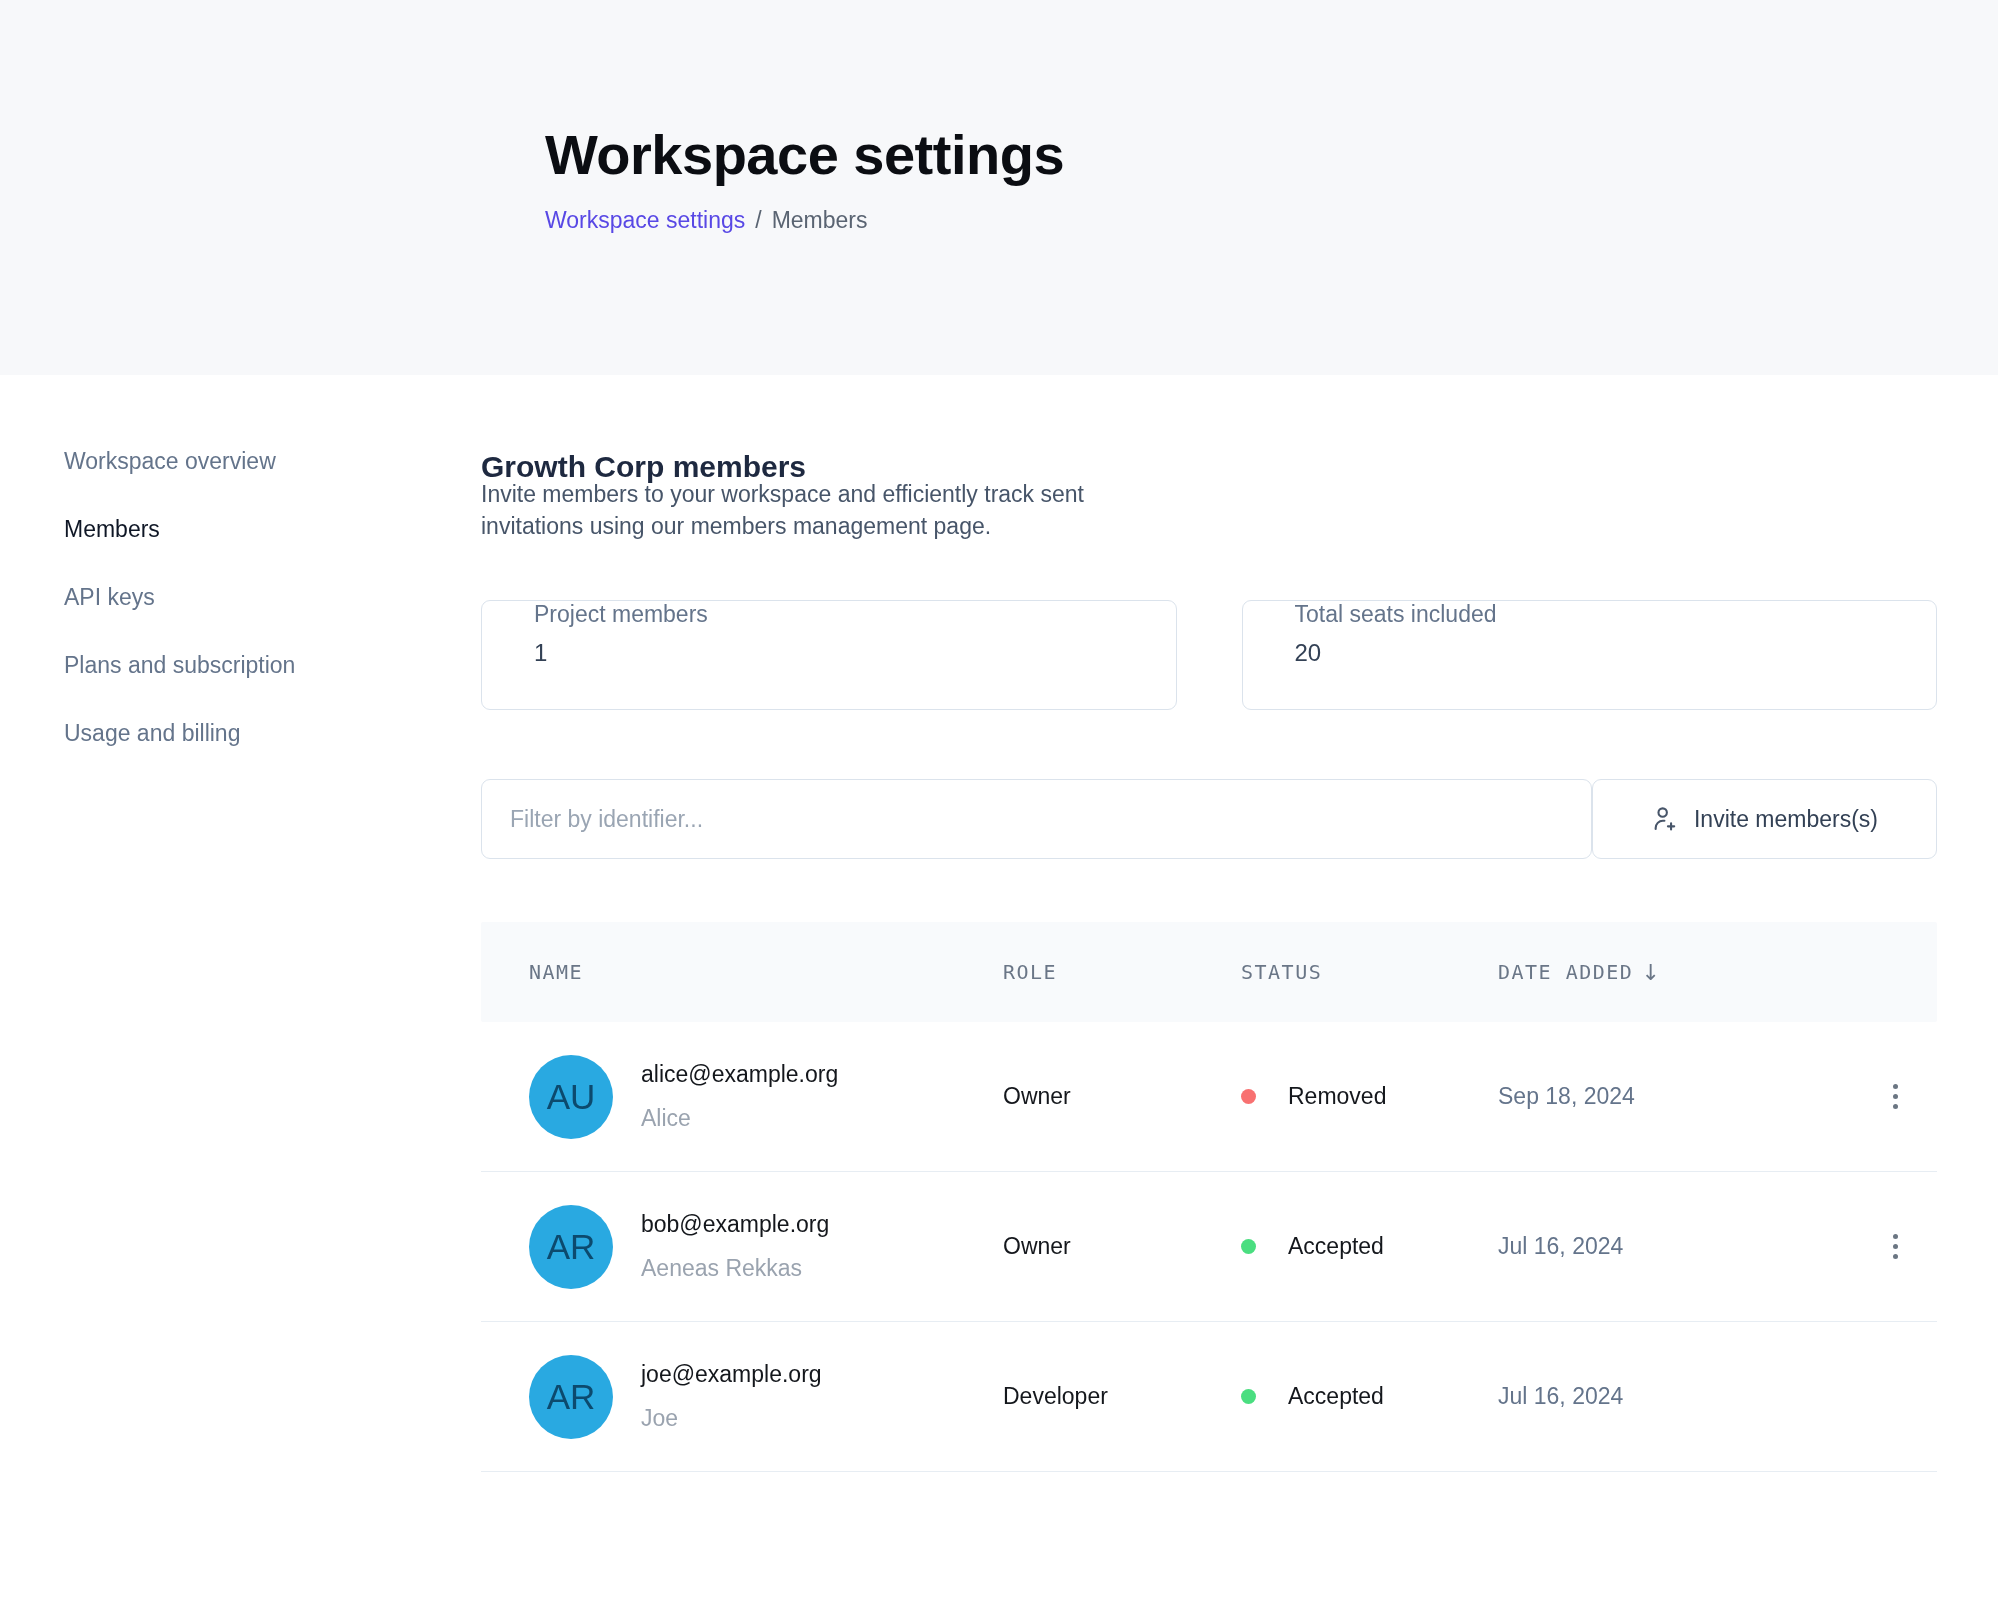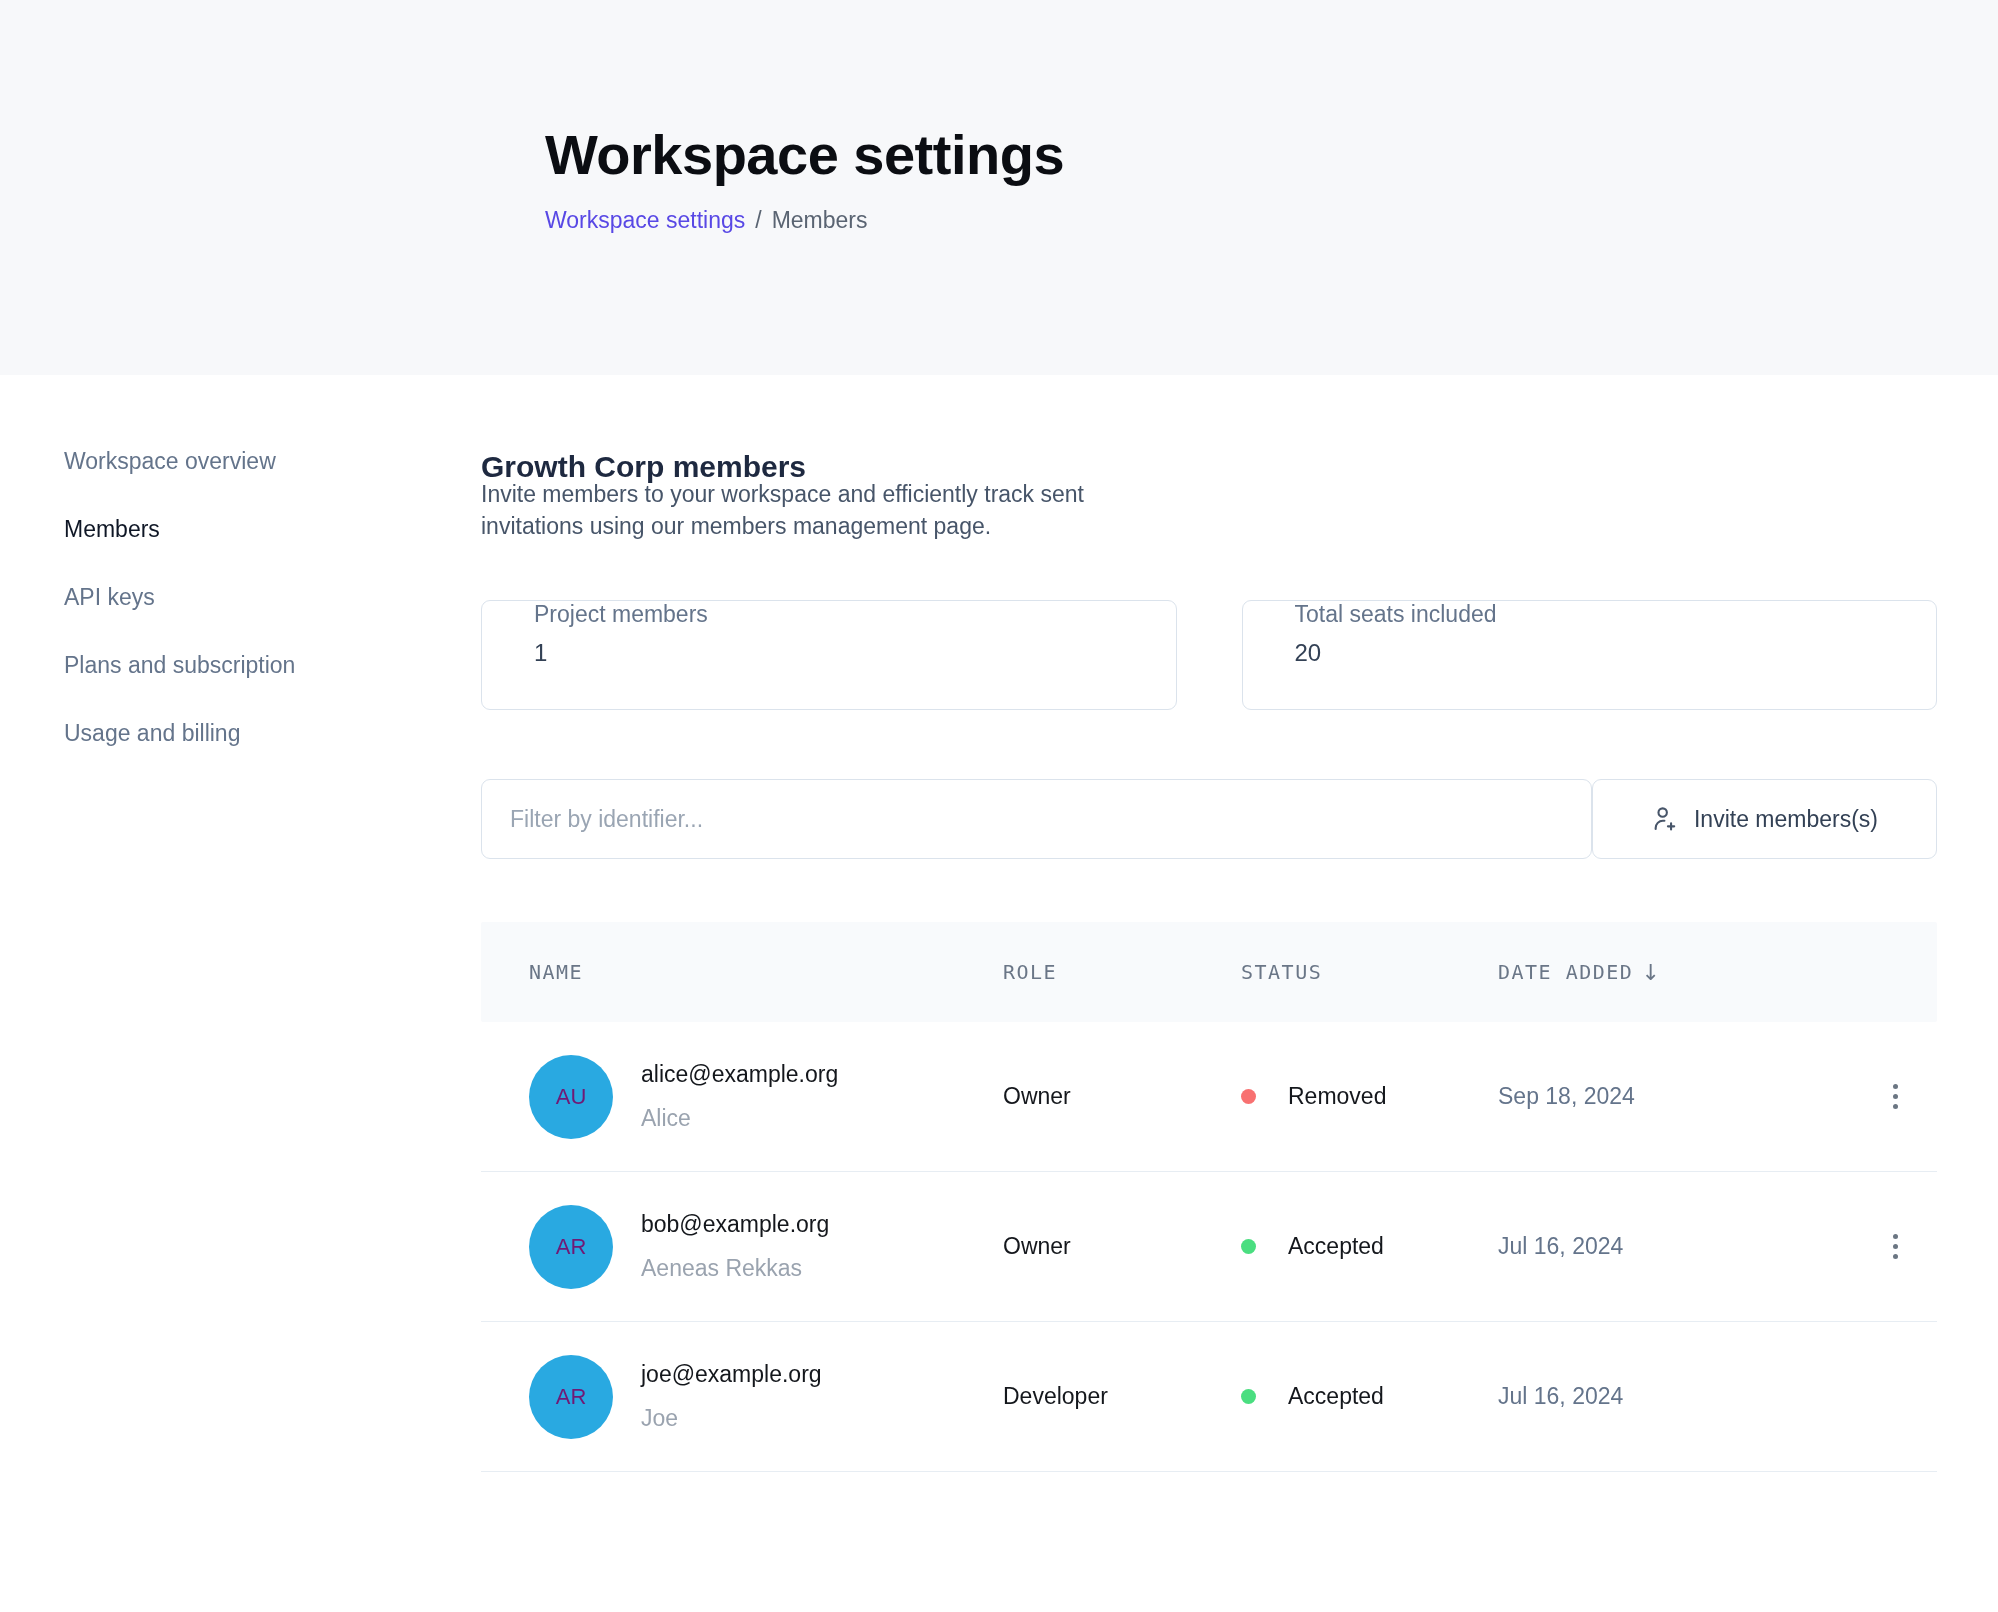--- a/index.html
+++ b/index.html
@@ -165,22 +165,22 @@
   .t-row {
     height: 150px;
     border-bottom: 1.5px solid #e7edf3;
     background: #ffffff;
   }
   .cell-name { display: flex; align-items: center; gap: 28px; }
   .avatar {
     width: 84px; height: 84px;
     border-radius: 50%;
     background: #29a9e1;
-    color: #701a75;
-    font-size: 22px;
+    color: #0c4a6e;
+    font-size: 35px;
     display: flex;
     align-items: center;
     justify-content: center;
     flex-shrink: 0;
   }
   .identity { display: flex; flex-direction: column; gap: 17px; }
   .email { font-size: 23px; color: #14171c; }
   .subname { font-size: 23px; color: #9aa3af; }
   .role { font-size: 23px; color: #14171c; }
   .status { display: flex; align-items: center; gap: 32px; font-size: 23px; color: #14171c; }

